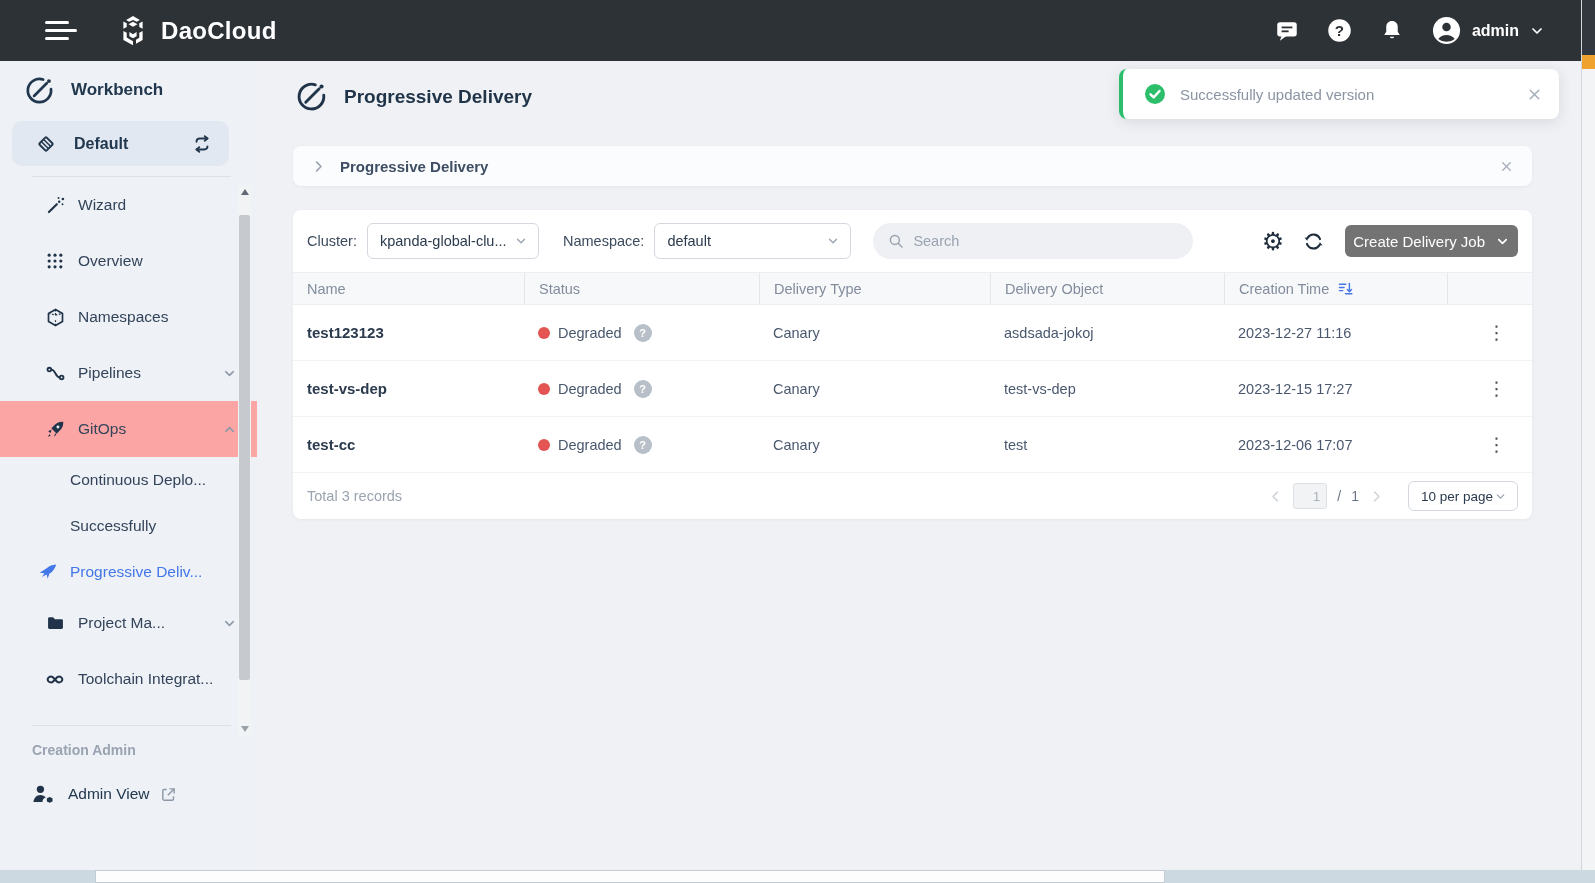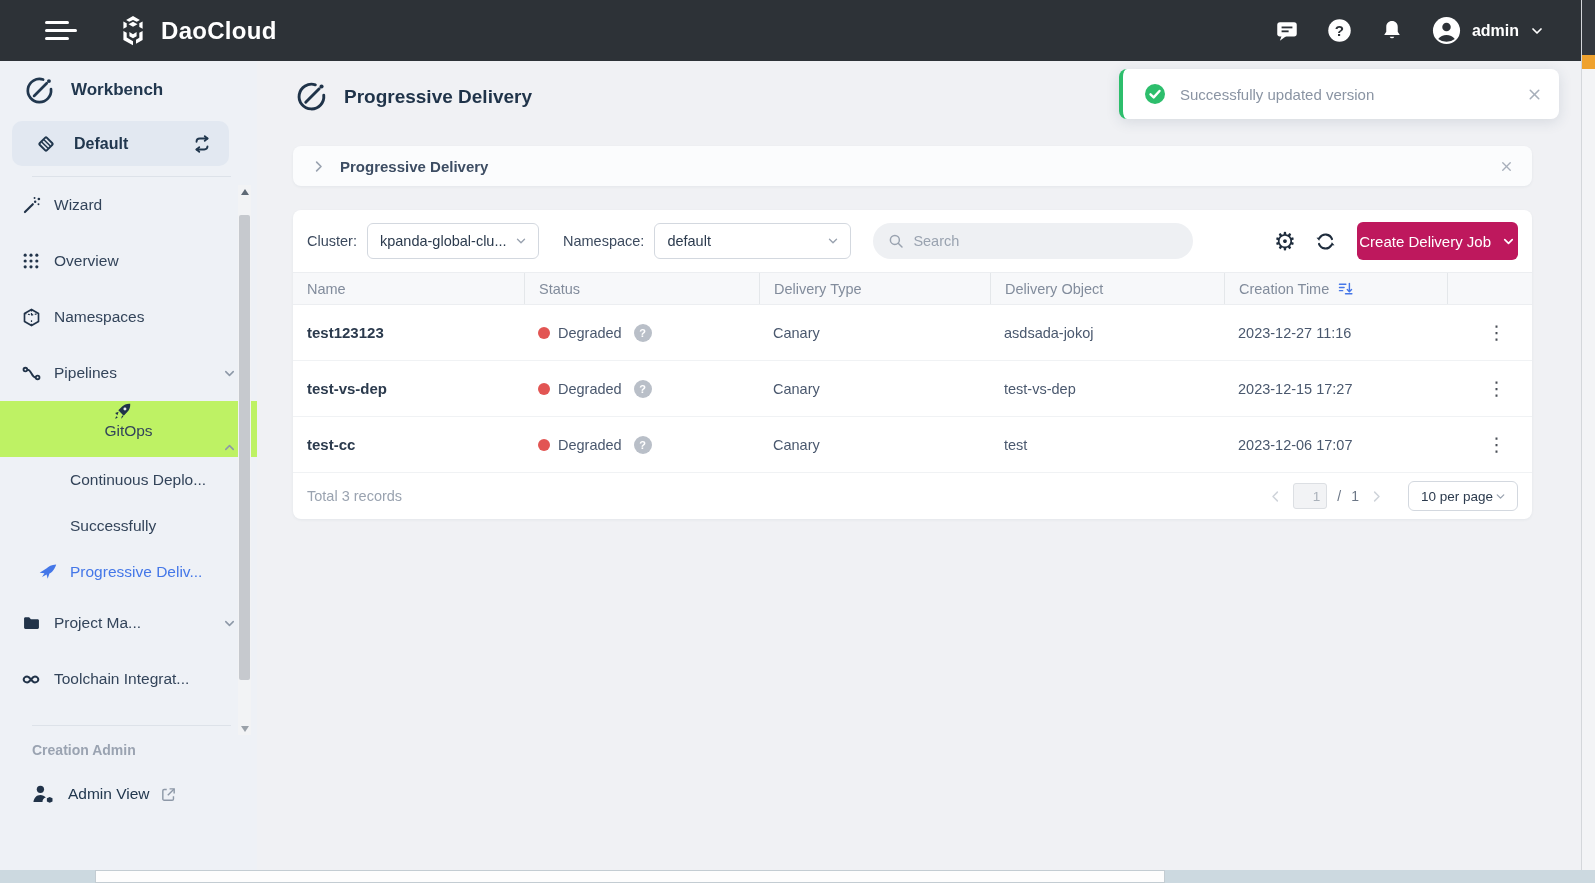--- a/index.html
+++ b/index.html
@@ -22,24 +22,24 @@
   .user-name { color:#fff; font-size:16px; font-weight:bold; }
 
   
   .sidebar { position:absolute; left:0; top:61px; width:257px; bottom:13px; background:#eef1f6; z-index:10; }
   .wb-header { height:58px; display:flex; align-items:center; gap:16px; padding-left:24px; color:#21374e; }
   .wb-header .lbl { font-size:17px; font-weight:bold; }
   .workspace-pill { margin:2px 28px 10px 12px; height:45px; background:#e2e8f1; border-radius:10px; display:flex; align-items:center; padding:0 16px 0 22px; cursor:pointer; color:#21374e; }
   .workspace-pill .lbl { font-size:16px; font-weight:bold; margin-left:16px; }
   .workspace-pill .swap { margin-left:auto; background:none; border:none; cursor:pointer; color:#21374e; }
   .side-divider { height:1px; background:#dde2e9; margin:0 26px 0 32px; }
-  .nav-item { height:56px; display:flex; align-items:center; padding:0 20px 0 20px; cursor:pointer; color:#33445a; font-size:15.5px; }
+  .nav-item { height:56px; display:flex; align-items:center; padding:0 20px 0 44px; cursor:pointer; color:#33445a; font-size:15.5px; }
   .nav-item .nicon { width:22px; margin-right:12px; display:flex; justify-content:center; color:#213349; }
   .nav-item .chev { margin-left:auto; color:#8d98a7; }
-  .nav-item.hl { background:#bef264;flex-direction:column; }
+  .nav-item.hl { background:#fca5a5; }
   .nav-item.child { height:46px; padding-left:70px; }
   .nav-item.child.with-icon { padding-left:36px; }
   .nav-item.active { color:#4477e8; }
   .nav-item.active .nicon { color:#4477e8; }
   .section-label { margin:16px 0 10px 32px; color:#9aa3b1; font-size:14px; font-weight:bold; }
   .admin-item { height:52px; display:flex; align-items:center; padding-left:30px; cursor:pointer; color:#21374e; font-size:15.5px; }
   .admin-item .nicon { width:26px; margin-right:12px; color:#213349; }
   .admin-item .ext { margin-left:10px; color:#8d98a7; }
   
   .side-scroll { position:absolute; right:6px; top:124px; width:13px; height:550px; background:#f2f3f5; }
@@ -70,21 +70,21 @@
   .select-box { height:36px; background:#fff; border:1px solid #d3d8df; border-radius:6px; display:flex; align-items:center; padding:0 10px 0 12px; cursor:pointer; color:#2b3a4d; font-size:14.5px; }
   .select-box .chev { margin-left:auto; color:#9aa3b0; }
   .sel-cluster { width:172px; margin-right:24px; }
   .sel-namespace { width:197px; }
   .search-pill { width:320px; height:36px; margin-left:22px; background:#eef0f3; border:none; border-radius:18px; display:flex; align-items:center; padding:0 14px; gap:8px; }
   .search-pill input { border:none; outline:none; background:transparent; font-size:14.5px; color:#3c4a5e; width:250px; font-family:"Liberation Sans",sans-serif; }
   .search-pill input::placeholder { color:#9aa3b0; }
   .tool-icons { margin-left:auto; display:flex; align-items:center; gap:18px; color:#1f2d3d; }
   .tool-btn { background:none; border:none; cursor:pointer; color:#1f2d3d; }
   .gear-glyph { font-size:25px; line-height:24px; color:#1f2d3d; }
-  .create-btn { margin-left:20px; height:38px; background:#be185d; color:#fff; border:none; border-radius:6px; font-size:15px; font-family:"Liberation Sans",sans-serif; display:flex; align-items:center; gap:10px; padding:0 2px; cursor:pointer; }
+  .create-btn { margin-left:20px; height:32px; background:#737373; color:#fff; border:none; border-radius:6px; font-size:15px; font-family:"Liberation Sans",sans-serif; display:flex; align-items:center; gap:10px; padding:0 8px; cursor:pointer; }
 
   
   .tbl-header, .tbl-row { display:grid; grid-template-columns:231px 235px 231px 234px 223px 85px; }
   .tbl-header { height:33px; background:#f7f8fa; border-top:1px solid #eceef1; border-bottom:1px solid #eceef1; }
   .th { display:flex; align-items:center; padding-left:14px; font-size:14.5px; color:#828c9c; gap:8px; }
   .th + .th { border-left:1px solid #e4e7ea; }
   .tbl-row { height:56px; border-bottom:1px solid #f0f2f4; }
   .td { display:flex; align-items:center; padding-left:14px; font-size:14.5px; color:#4a586e; gap:8px; }
   .td.name { font-weight:bold; color:#2b3a4d; font-size:15px; }
   .dot { width:12px; height:12px; border-radius:50%; background:#e25553; flex:none; }

